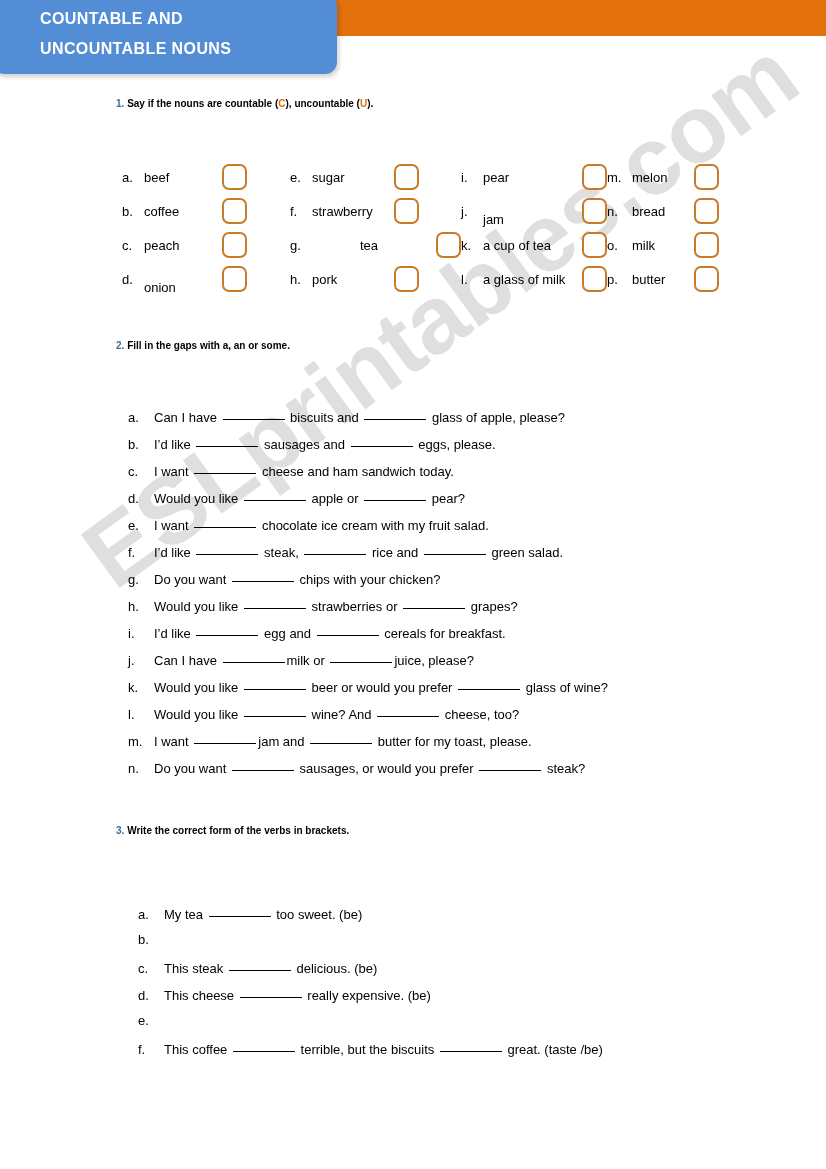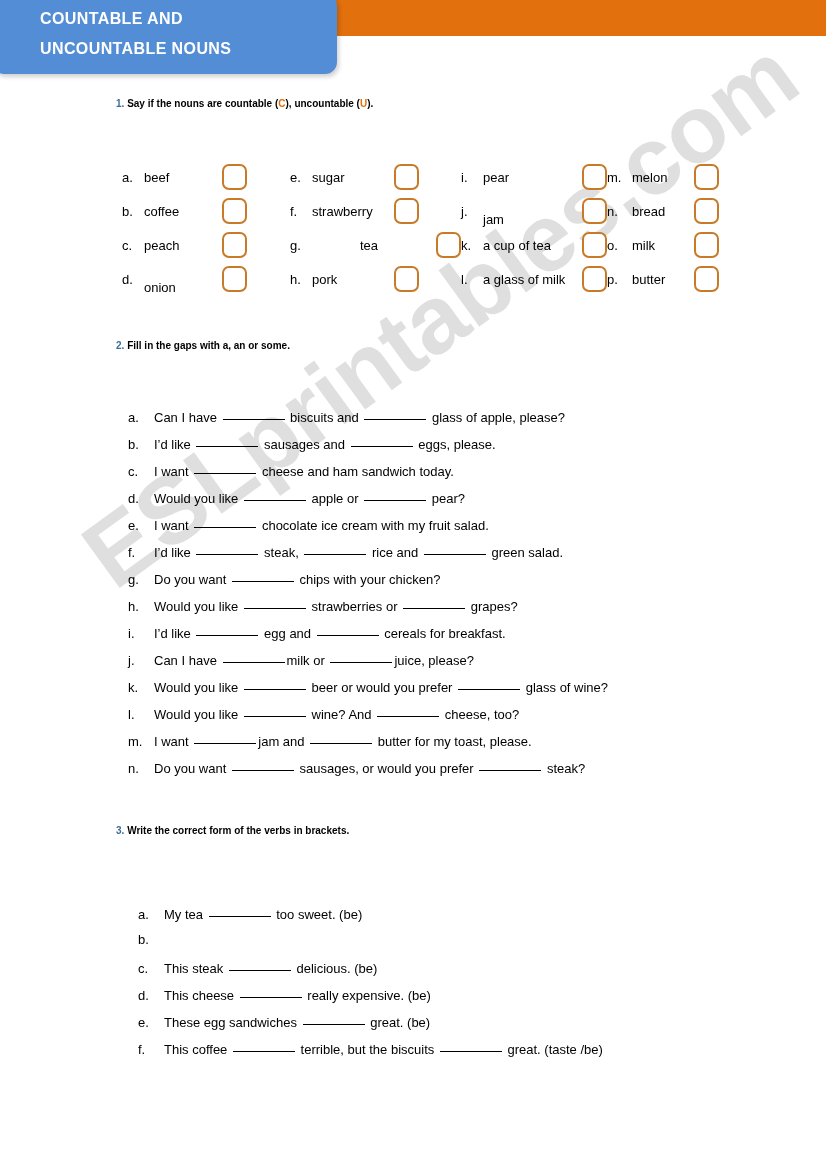--- a/index.html
+++ b/index.html
@@ -345,21 +345,20 @@
       <div class="ex-item">
         <span class="lt">c.</span>
         <span class="txt"><span>This steak </span><span class="blank"></span><span> delicious. (be)</span></span>
       </div>
       <div class="ex-item">
         <span class="lt">d.</span>
         <span class="txt"><span>This cheese </span><span class="blank"></span><span> really expensive. (be)</span></span>
       </div>
       <div class="ex-item">
         <span class="lt">e.</span>
-        <span class="txt"><span>These egg sandwiches </span><span class="blank"></span><span> great. (be)</span></span>
       </div>
       <div class="ex-item">
         <span class="lt">f.</span>
         <span class="txt"><span>This coffee </span><span class="blank"></span><span> terrible, but the biscuits </span><span class="blank"></span><span> great. (taste /be)</span></span>
       </div>
     </div>
 
 </div>
 
 </body></html>

